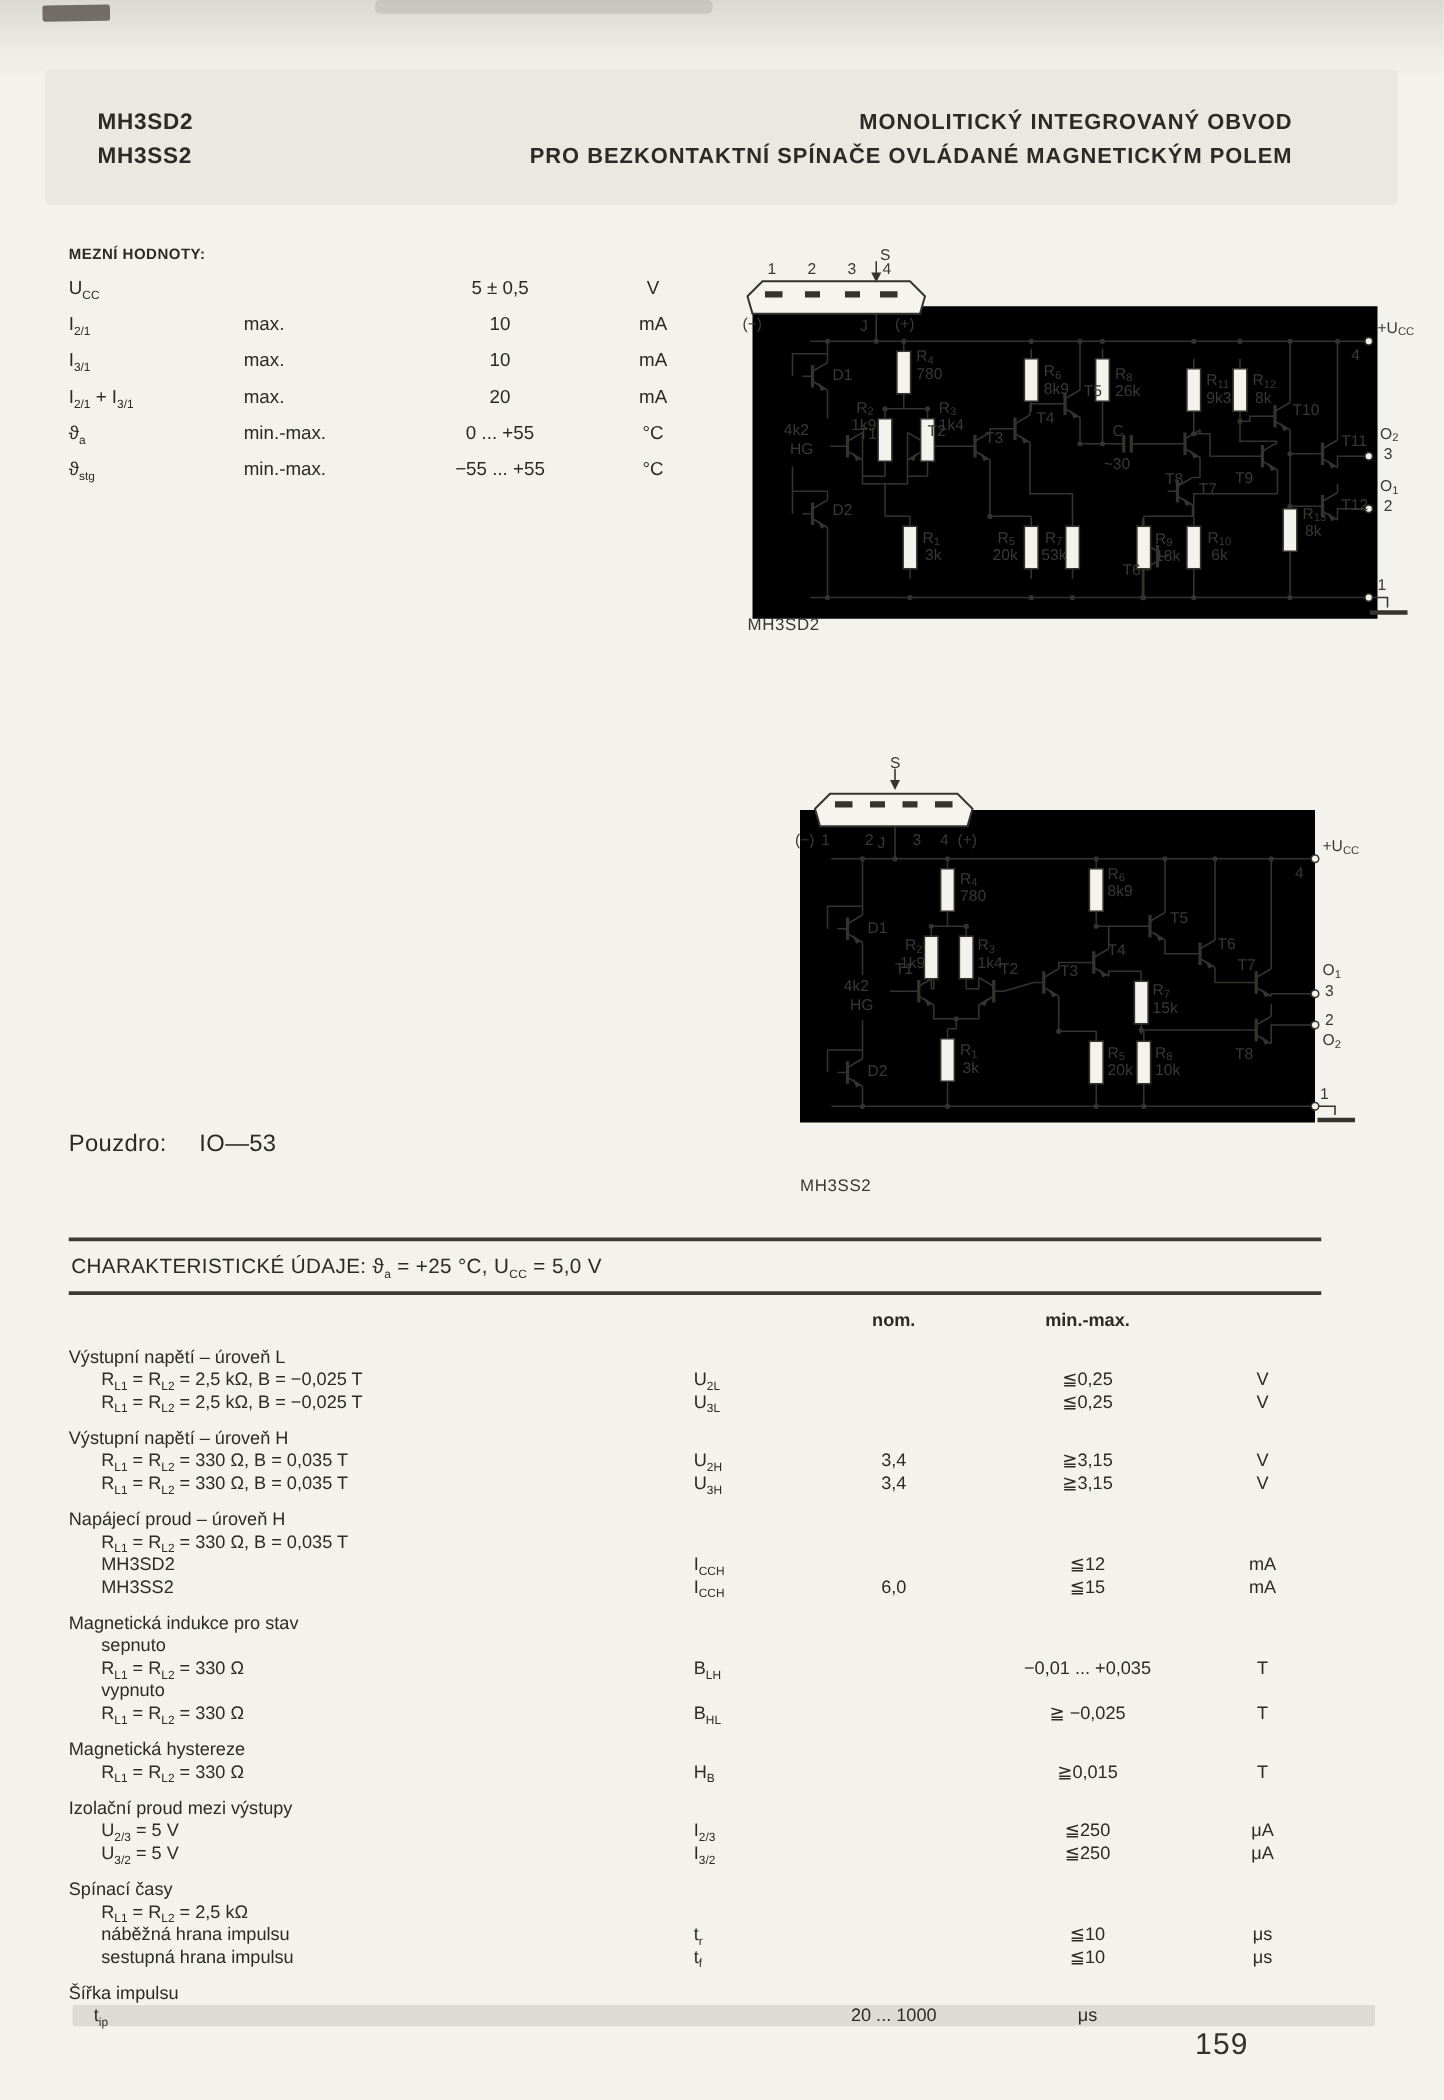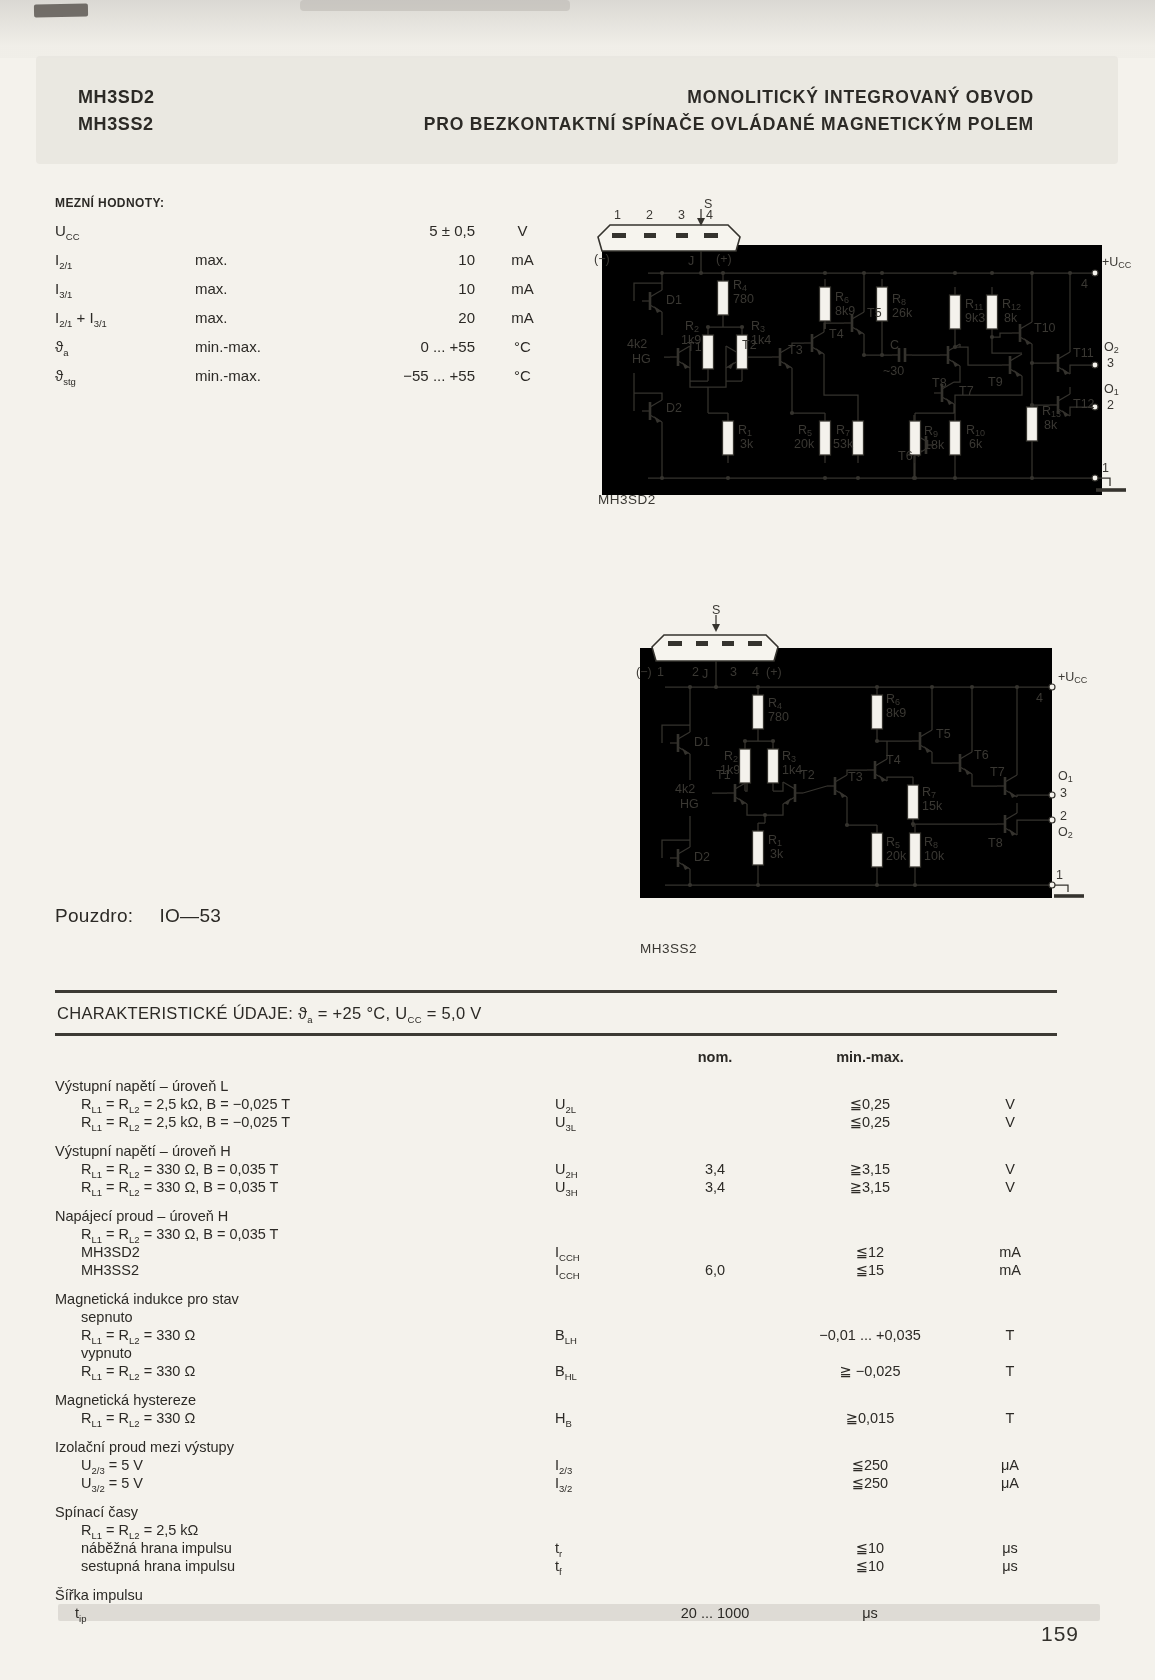--- a/index.html
+++ b/index.html
@@ -20,21 +20,21 @@
 
   
   .partnos{left:78px;top:84px;font-size:18px;font-weight:bold;line-height:27px;letter-spacing:.6px;}
   .doctitle{left:330px;top:84px;width:704px;text-align:right;font-size:17.5px;font-weight:bold;line-height:27px;letter-spacing:.8px;white-space:nowrap;}
 
   
   .limits{left:55px;top:196px;width:520px;}
   .limits-title{font-size:12px;font-weight:600;letter-spacing:.4px;margin-bottom:12px;}
   .lrow{display:grid;grid-template-columns:130px 140px 150px 95px;min-height:29px;align-items:baseline;font-size:15px;}
   .l-cond{padding-left:10px;}
-  .l-val{text-align:right;}
+  .l-val{text-align:center;}
   .l-unit{text-align:center;}
   sub{font-size:9.5px;line-height:0;}
 
   
   .schem{position:absolute;}
   .s1{left:590px;top:195px;width:565px;height:320px;}
   .s2{left:590px;top:575px;width:565px;height:350px;}
   .schsvg{position:absolute;left:0;top:0;}
   .schsvg path, .schsvg line, .schsvg polyline{stroke:#35332e;stroke-width:1.25;fill:none;}
   .schsvg .thick{stroke-width:2.6;}
@@ -56,21 +56,21 @@
   .char{left:55px;top:990px;width:1002px;}
   .rule{height:3px;background:#3c3a34;}
   .char-title{font-size:16.5px;letter-spacing:.3px;margin:11px 0 10px 2px;}
   .crow{display:grid;grid-template-columns:480px 120px 120px 190px 90px;min-height:18px;align-items:baseline;font-size:14.5px;line-height:17px;}
   .crow.ghead{margin-top:11px;}
   .char-head{margin-top:13px;margin-bottom:4px;font-weight:bold;font-size:14.5px;}
   .c-sym{padding-left:20px;}
   .c-nom{text-align:center;}
   .c-mm{text-align:center;}
   .c-unit{text-align:center;}
-  .pageno{left:1041px;top:1622px;font-size:21px;letter-spacing:1px;color:#33312c;}
+  .pageno{left:956px;top:1622px;font-size:24px;letter-spacing:1px;color:#33312c;}
 </style>
 </head>
 <body>
 
 <div class="abs scan-top"></div>
 <div class="abs scan-mark"></div>
 <div class="abs scan-streak"></div>
 <div class="abs head-wash"></div>
 <div class="abs scan-bottom"></div>
 

